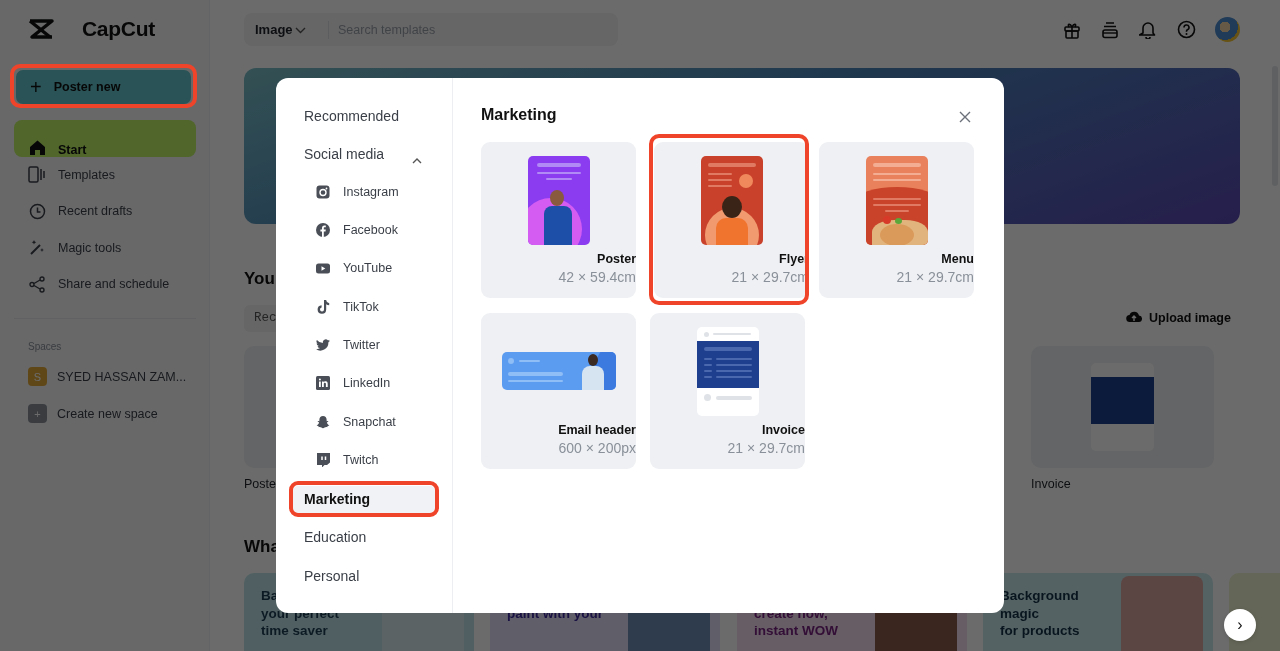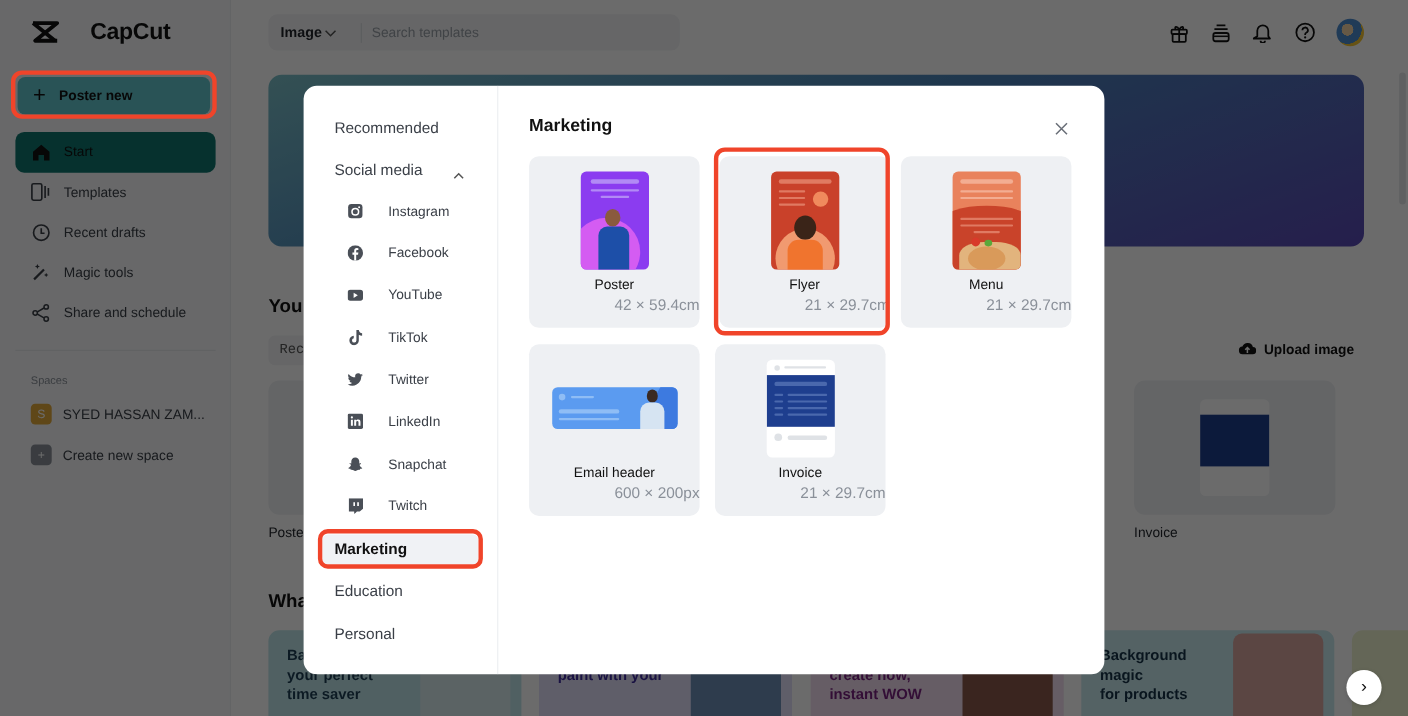--- a/index.html
+++ b/index.html
@@ -11,21 +11,21 @@
   .sidebar { position: absolute; left: 0; top: 0; width: 210px; height: 651px; background: #f7f8fa; border-right: 1px solid #eceef1; }
   .logo { position: absolute; left: 28px; top: 17px; display: flex; align-items: center; gap: 6px; }
   .logo svg { width: 26px; height: 22px; }
   .logo-text { font-size: 21px; font-weight: 700; letter-spacing: -0.3px; color: #111; margin-left: 22px; }
   .create-btn { position: absolute; left: 16px; top: 70px; width: 175px; height: 34px; border-radius: 7px; background: #62c5cc; display: flex; align-items: center; padding-left: 14px; gap: 12px; font-size: 12.5px; font-weight: 700; color: #111; }
   .create-btn .plus { font-size: 20px; font-weight: 400; line-height: 1; }
   .hl-create { position: absolute; left: 10px; top: 64px; width: 187px; height: 44px; border: 4px solid #f0442a; border-radius: 10px; z-index: 30; }
 
   .nav { position: absolute; left: 14px; top: 120px; width: 182px; }
   .nav-item { height: 36.5px; display: flex; align-items: center; gap: 12px; padding-left: 14px; font-size: 12.5px; color: #3a3f47; border-radius: 8px; }
-  .nav-item.active { background: #0f766e; font-weight: 400; color: #111; }
+  .nav-item.active { background: #bef264; font-weight: 700; color: #111; align-items: flex-end; }
   .nav-item .ic { width: 18px; height: 18px; display: flex; align-items: center; justify-content: center; }
   .nav-sep { position: absolute; left: 14px; top: 318px; width: 182px; height: 1px; background: #e6e8eb; }
   .spaces-label { position: absolute; left: 28px; top: 341px; font-size: 10px; color: #8a9099; }
   .space-item { position: absolute; left: 28px; display: flex; align-items: center; gap: 10px; font-size: 12.5px; color: #3a3f47; }
   .space-item .badge { width: 19px; height: 19px; border-radius: 4px; display: flex; align-items: center; justify-content: center; font-size: 11px; color: #fff; }
 
   .search-bar { position: absolute; left: 244px; top: 13px; width: 374px; height: 33px; background: #f2f3f5; border-radius: 8px; display: flex; align-items: center; }
   .search-type { padding-left: 11px; font-size: 13px; color: #1f2329; display: flex; align-items: center; gap: 2px; width: 84px; font-weight: bold; }
   .search-divider { width: 1px; height: 18px; background: #dadde1; }
   .search-input { border: none; background: transparent; outline: none; padding-left: 9px; font-size: 12.5px; color: #1f2329; width: 260px; font-family: "Liberation Sans", sans-serif; }
@@ -56,31 +56,31 @@
 
   .scrollbar { position: absolute; right: 2px; top: 66px; width: 6px; height: 120px; background: #e2e4e7; border-radius: 3px; }
 
   
   .overlay { position: absolute; inset: 0; background: rgba(0,0,0,0.58); z-index: 10; }
 
   
   .modal { position: absolute; left: 276px; top: 78px; width: 728px; height: 535px; background: #fff; border-radius: 12px; z-index: 20; overflow: hidden; }
   .modal-nav { position: absolute; left: 0; top: 0; width: 177px; height: 100%; border-right: 1px solid #eceef1; }
   .mn-item { position: absolute; left: 28px; font-size: 14px; color: #3a3f47; }
-  .mn-sub { position: absolute; left: 40px; display: flex; align-items: center; gap: 23px; font-size: 12.5px; color: #3a3f47; }
+  .mn-sub { position: absolute; left: 40px; display: flex; align-items: center; gap: 13px; font-size: 12.5px; color: #3a3f47; }
   .mn-sub .si { width: 14px; height: 14px; display: flex; align-items: center; justify-content: center; }
   .mn-active { position: absolute; left: 17px; top: 408px; width: 142px; height: 27px; background: #f0f2f5; border-radius: 5px; }
   .hl-marketing { position: absolute; left: 13px; top: 403px; width: 150px; height: 36px; border: 4px solid #f0442a; border-radius: 9px; z-index: 5; }
   .caret-up { position: absolute; left: 136px; top: 72px; }
 
   .modal-title { position: absolute; left: 205px; top: 28px; font-size: 16px; font-weight: 700; color: #111; }
   .modal-close { position: absolute; left: 680px; top: 30px; width: 18px; height: 18px; display: flex; align-items: center; justify-content: center; cursor: pointer; }
 
   .tpl { position: absolute; width: 155px; height: 156px; background: #eef0f3; border-radius: 9px; }
-  .tpl-name { position: absolute; left: 0; right: 0; top: 110px; text-align: center; font-size: 12.5px; font-weight: 400; color: #111; }
+  .tpl-name { position: absolute; left: 0; right: 0; top: 110px; text-align: right; font-size: 12.5px; font-weight: 700; color: #111; }
   .tpl-size { position: absolute; left: 0; right: 0; top: 127px; text-align: right; font-size: 14px; color: #8a9099; }
   .thumb { position: absolute; left: 47px; top: 14px; width: 62px; height: 89px; border-radius: 5px; overflow: hidden; }
   .hl-flyer { position: absolute; left: 373px; top: 56px; width: 160px; height: 171px; border: 4px solid #f0442a; border-radius: 10px; z-index: 5; }
 
   .line { position: absolute; height: 3px; border-radius: 2px; }
 </style>
 </head>
 <body>
 
 <div class="app">

